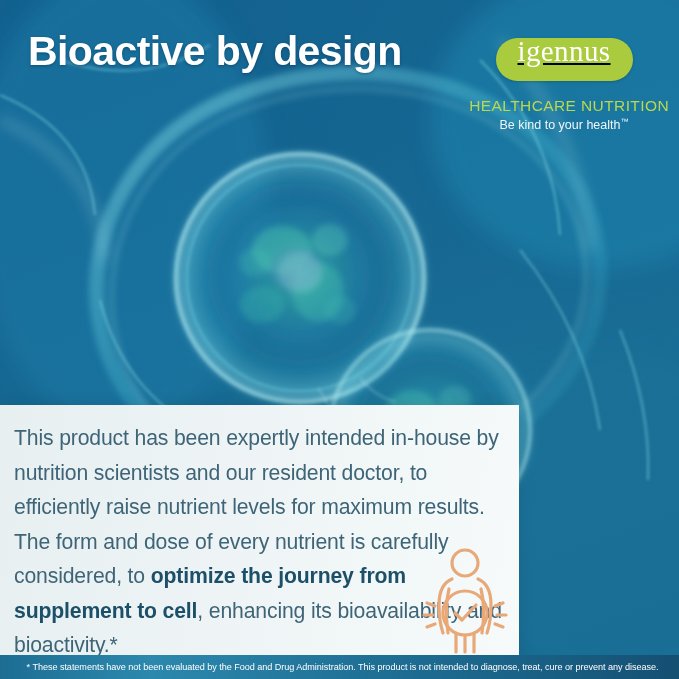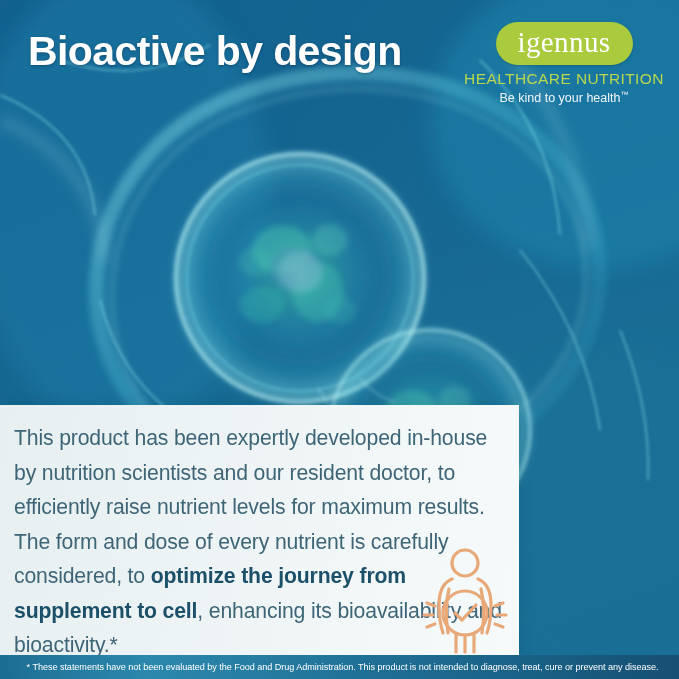--- a/index.html
+++ b/index.html
@@ -36,38 +36,40 @@
     text-shadow:0 1px 3px rgba(4,40,66,.45);
     white-space:nowrap;
   }
 
   .logo-block {
     position:absolute; right:10px; top:22px;
     width:210px; text-align:center;
   }
   .logo-pill {
     width:137px; height:43px;
-    margin:0 auto;
+    margin:16px auto;
     background:#a9cb3d;
     border-radius:22px;
-    display:flex; align-items:center; justify-content:center;
+    display:flex; justify-content:center;
     box-shadow:0 1px 3px rgba(0,0,0,.18);
+    text-decoration:underline;
   }
   .logo-word {
     font-family:"Liberation Serif", serif;
     font-size:29px; color:#ffffff;
     letter-spacing:.4px;
     line-height:1;
     position:relative; top:-1px;
   }
   .logo-sub {
     margin-top:5px;
     font-size:15.5px; letter-spacing:.4px;
     color:#b9d84e; font-weight:normal;
     white-space:nowrap;
+    text-align:right;
   }
   .logo-tag {
     margin-top:2px;
     font-size:12.5px; color:#f2f7fa;
     white-space:nowrap;
   }
   .logo-tag .tm { font-size:8px; vertical-align:super; }
 
   
   .panel {
@@ -222,21 +224,21 @@
     <div class="logo-block">
       <div class="logo-pill">
         <span class="logo-word">igennus</span>
       </div>
       <div class="logo-sub">HEALTHCARE NUTRITION</div>
       <div class="logo-tag"><span>Be kind to your health</span><span class="tm">™</span></div>
     </div>
   </div>
 
   <div class="panel">
-    <div class="panel-text"><span>This product has been expertly developed in-house by nutrition scientists and our resident doctor, to efficiently raise nutrient levels for maximum results. The form and dose of every nutrient is carefully considered, to </span><b>optimize the journey from supplement to cell</b><span>, enhancing its bioavailability and bioactivity.*</span></div>
+    <div class="panel-text"><span>This product has been expertly intended in-house by nutrition scientists and our resident doctor, to efficiently raise nutrient levels for maximum results. The form and dose of every nutrient is carefully considered, to </span><b>optimize the journey from supplement to cell</b><span>, enhancing its bioavailability and bioactivity.*</span></div>
 
     <svg class="person-icon" viewBox="0 0 100 112">
       <g fill="none" stroke="#e8a877" stroke-width="3.2" stroke-linecap="round" stroke-linejoin="round">
 
         <circle cx="50" cy="20" r="13"></circle>
 
         <path d="M 37 36 C 27 40 24 50 24 62 C 24 74 26 84 28 90"></path>
         <path d="M 63 36 C 73 40 76 50 76 62 C 76 74 74 84 72 90"></path>
 
         <path d="M 34 46 C 31 58 31 76 33 90"></path>

